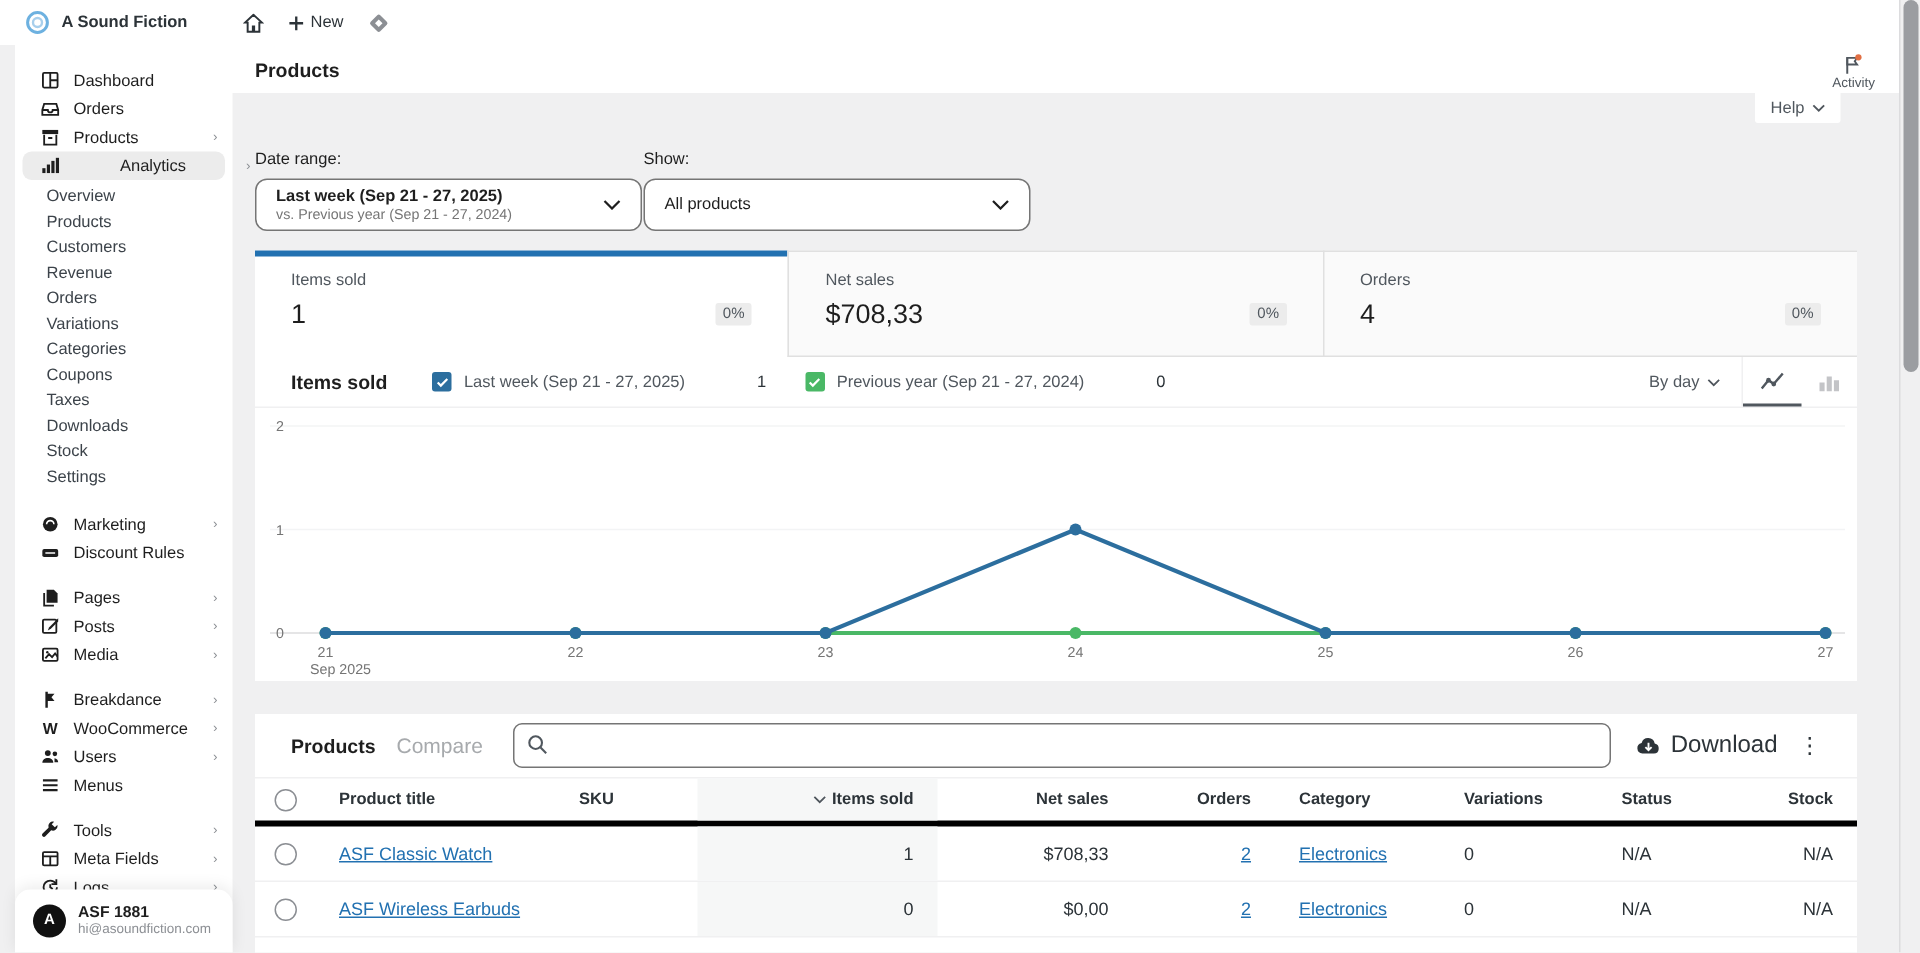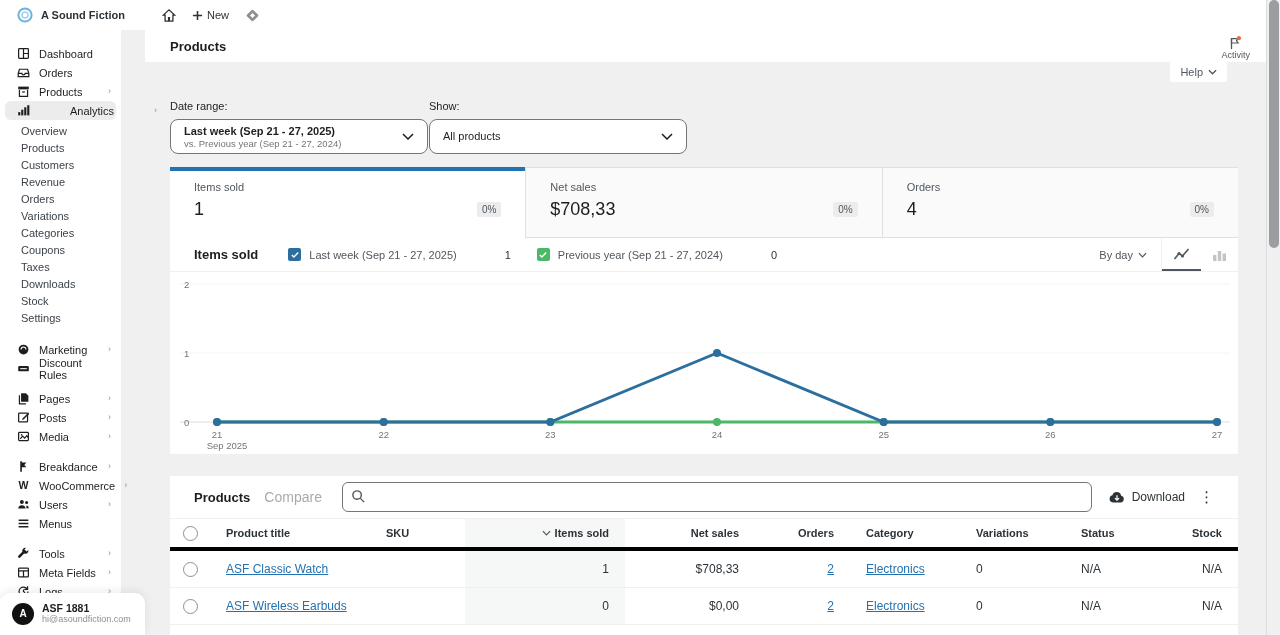--- a/index.html
+++ b/index.html
@@ -8,21 +8,21 @@
   svg text { font-family:inherit; }
 
   
   .admin-bar { position:absolute; top:0; left:0; width:1280px; height:30px; background:#fff; display:flex; align-items:center; z-index:6; }
   .logo-wrap { display:flex; align-items:center; gap:8px; padding-left:17px; width:145px; }
   .site-name { font-size:11px; font-weight:600; color:#2c3338; white-space:nowrap; }
   .ab-items { display:flex; align-items:center; gap:16px; margin-left:17px; }
   .ab-item { display:flex; align-items:center; gap:4px; font-size:11px; color:#2c3338; cursor:pointer; }
 
   
-  .sidebar { position:absolute; top:30px; left:0; bottom:0; width:121px; background:#fff; z-index:5; padding-top:14px; }
+  .sidebar { position:absolute; top:30px; left:10px; bottom:0; width:145px; background:#fff; z-index:5; padding-top:14px; }
   .menu-group { margin-bottom:11px; }
   .menu-item { display:flex; align-items:center; gap:9px; padding:3px 10px 3px 16px; font-size:11px; color:#1e1e1e; cursor:pointer; height:19px; }
   .menu-item.active { background:#ececec; border-radius:6px; margin:0 5px; padding-left:11px;gap:40px; }
   .mi-chev { margin-left:auto; color:#8c8f94; font-size:9px; line-height:1; }
   .micon { width:14px; height:14px; display:inline-flex; align-items:center; justify-content:center; flex:none; }
   .micon svg { width:13px; height:13px; }
   .submenu { padding:3px 0 2px; }
   .submenu-item { font-size:11px; color:#3c434a; padding:2px 10px 2px 21px; cursor:pointer; line-height:13px; }
   .user-card { position:absolute; bottom:0; left:0; width:145px; background:#fff; border-radius:10px 10px 0 0; box-shadow:0 -2px 10px rgba(0,0,0,.08); padding:9px 8px 10px 12px; display:flex; align-items:center; gap:8px; }
   .avatar { width:22px; height:22px; border-radius:50%; background:#111; color:#fff; font-size:10px; font-weight:700; display:flex; align-items:center; justify-content:center; flex:none; }
@@ -75,21 +75,21 @@
   .plot { position:relative; height:182px; }
 
   
   .table-card { background:#fff; margin-top:22px; }
   .table-header { display:flex; align-items:center; height:42px; padding:0 14px 0 24px; }
   .tbl-title { font-size:13px; font-weight:700; color:#1e1e1e; }
   .compare-btn { font-size:14px; color:#a7aaad; margin-left:14px; cursor:default; }
   .search-wrap { flex:1; position:relative; margin-left:20px; }
   .search-wrap input { width:100%; height:30px; border:1px solid #757575; border-radius:6px; padding:0 10px 0 30px; font-size:12px; font-family:inherit; color:#1e1e1e; outline:none; background:#fff; }
   .search-icon { position:absolute; left:9px; top:7px; }
-  .download-btn { display:flex; align-items:center; gap:6px; margin-left:16px; font-size:12px; font-weight:500; color:#2c3338; cursor:pointer; }
+  .download-btn { display:flex; align-items:center; gap:6px; margin-left:16px; font-size:16px; font-weight:500; color:#2c3338; cursor:pointer; }
   .kebab { font-size:15px; color:#2c3338; padding:0 10px; margin-left:4px; cursor:pointer; letter-spacing:0; }
 
   .t-row { display:grid; grid-template-columns:40px 160px 95px 160px 130px 95px 110px 105px 100px 1fr; align-items:stretch; }
   .t-head { border-top:1px solid #f0f0f1; border-bottom:4px solid #000000; }
   .t-cell { padding:0 16px; font-size:12px; color:#2c3338; display:flex; align-items:center; min-height:28px; }
   .t-head .t-cell { font-weight:700; font-size:11px; }
   .t-body .t-cell { min-height:36px; }
   .t-body .t-row { border-bottom:1px solid #f0f0f1; }
   .num { justify-content:flex-end; text-align:right; }
   .sorted { background:#f6f7f7; }

